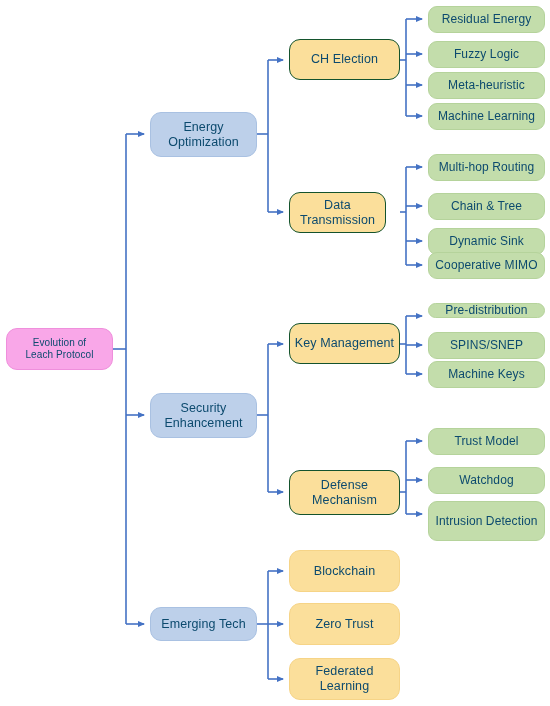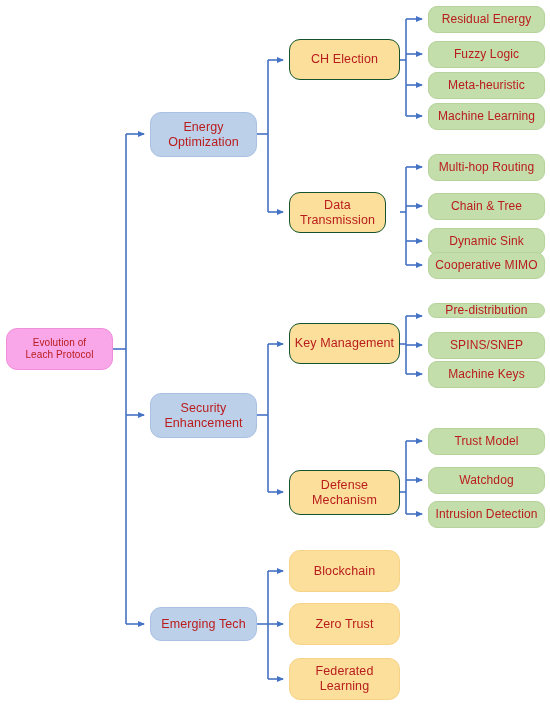--- a/index.html
+++ b/index.html
@@ -27,21 +27,21 @@
     pointer-events: none;
   }
   .node {
     position: absolute;
     box-sizing: border-box;
     display: flex;
     align-items: center;
     justify-content: center;
     text-align: center;
     border-radius: 9px;
-    color: #b91c1c;
+    color: #0c4a6e;
     line-height: 1.18;
     padding: 2px 4px;
     white-space: pre-line;
     letter-spacing: 0.1px;
   }
   .node.root {
     background: #f9a7e8;
     border: 1px solid #ef8fdc;
     font-size: 10px;
     border-radius: 11px;
@@ -159,20 +159,20 @@
   <div class="node level2" style="left: 289px; top: 323px; width: 111px; height: 41px;">Key Management</div>
   <div class="node level2" style="left: 289px; top: 470px; width: 111px; height: 45px;">Defense
 Mechanism</div>
 
   <div class="node leaf-green" style="left: 428px; top: 303px; width: 117px; height: 15px;">Pre-distribution</div>
   <div class="node leaf-green" style="left: 428px; top: 332px; width: 117px; height: 27px;">SPINS/SNEP</div>
   <div class="node leaf-green" style="left: 428px; top: 361px; width: 117px; height: 27px;">Machine Keys</div>
 
   <div class="node leaf-green" style="left: 428px; top: 428px; width: 117px; height: 27px;">Trust Model</div>
   <div class="node leaf-green" style="left: 428px; top: 467px; width: 117px; height: 27px;">Watchdog</div>
-  <div class="node leaf-green" style="left: 428px; top: 501px; width: 117px; height: 27px;">Intrusion Detection</div>
+  <div class="node leaf-green" style="left: 428px; top: 501px; width: 117px; height: 40px;">Intrusion Detection</div>
 
   <div class="node leaf-yellow" style="left: 289px; top: 550px; width: 111px; height: 42px;">Blockchain</div>
   <div class="node leaf-yellow" style="left: 289px; top: 603px; width: 111px; height: 42px;">Zero Trust</div>
   <div class="node leaf-yellow" style="left: 289px; top: 658px; width: 111px; height: 42px;">Federated
 Learning</div>
 
 </div>
 
 </body></html>

